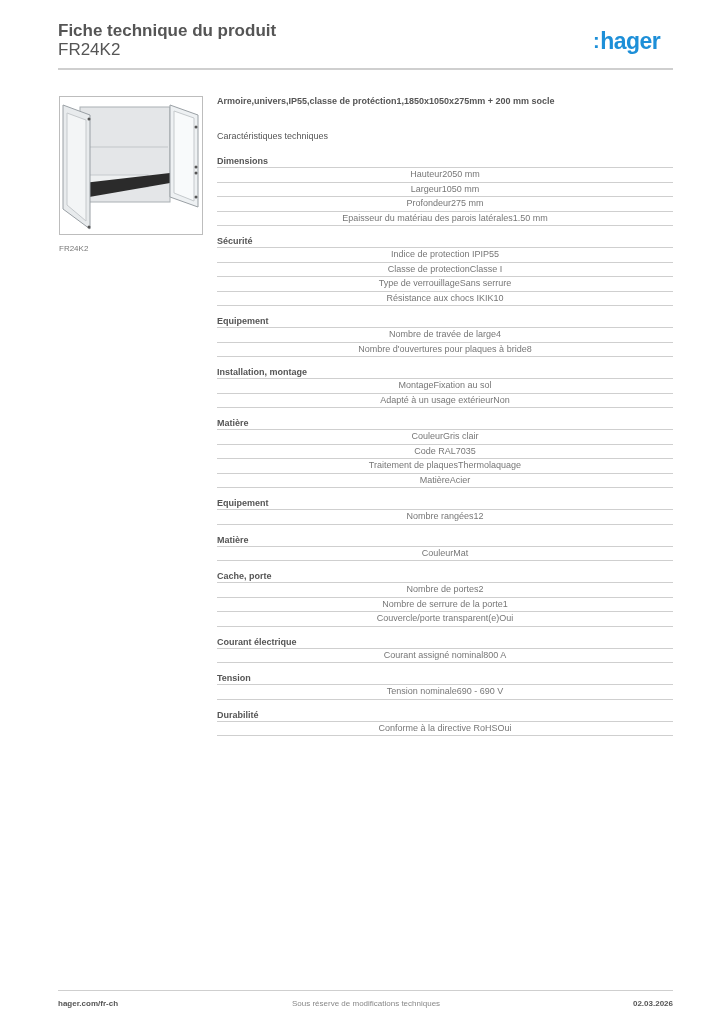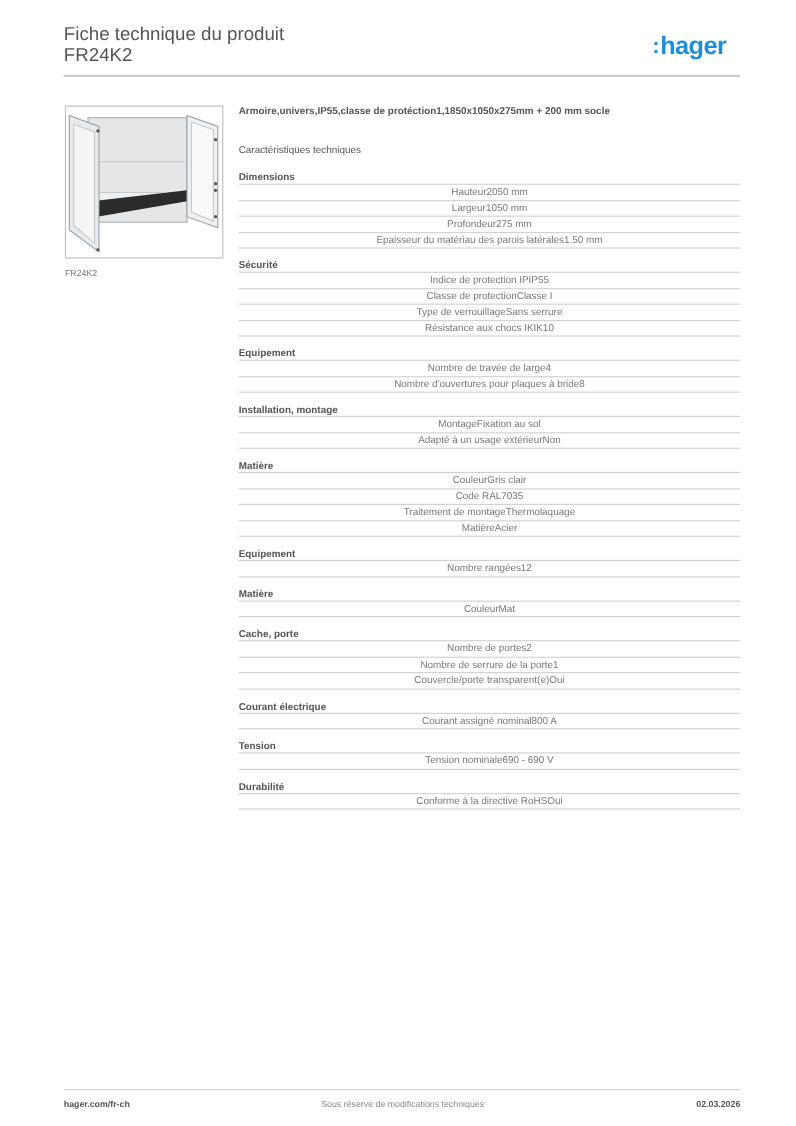--- a/index.html
+++ b/index.html
@@ -1,17 +1,17 @@
 <!DOCTYPE html>
 <html><head>
 <meta charset="utf-8">
 <style>
   html, body { margin:0; padding:0; background:#ffffff; }
   body { width:724px; height:1024px; position:relative; overflow:hidden; font-family:"Liberation Sans", sans-serif; color:#555; }
-  .header-title { position:absolute; left:58px; top:21px; font-size:17px; font-weight:normal; color:#555; line-height:20px; }
+  .header-title { position:absolute; left:58px; top:21px; font-size:17px; font-weight:bold; color:#555; line-height:20px; }
   .header-sub { position:absolute; left:58px; top:40px; font-size:17px; color:#555; line-height:20px; }
   .logo { position:absolute; left:593px; top:28px; font-size:23px; font-weight:bold; color:#1d8fd8; letter-spacing:-0.5px; line-height:26px; }
   .logo .colon { font-size:20px; vertical-align:1px; margin-right:1px; }
   .header-rule { position:absolute; left:58px; top:68px; width:615px; height:2px; background:#cfcfcf; }
 
   .img-frame { position:absolute; left:59px; top:96px; width:142px; height:137px; border:1px solid #bdbdbd; background:#fff; }
   .img-caption { position:absolute; left:59px; top:244px; font-size:8px; color:#777; }
 
   .content { position:absolute; left:217px; top:95px; width:456px; }
   .desc { font-size:9px; font-weight:bold; color:#555; height:16px; line-height:12px; }
@@ -126,21 +126,21 @@
         <div class="section-title">Matière</div>
         <div class="row">
           <span>Couleur</span>
           <span class="v">Gris clair</span>
         </div>
         <div class="row">
           <span>Code RAL</span>
           <span class="v">7035</span>
         </div>
         <div class="row">
-          <span>Traitement de montage</span>
+          <span>Traitement de plaques</span>
           <span class="v">Thermolaquage</span>
         </div>
         <div class="row">
           <span>Matière</span>
           <span class="v">Acier</span>
         </div>
       </div>
       <div class="section">
         <div class="section-title">Equipement</div>
         <div class="row">

